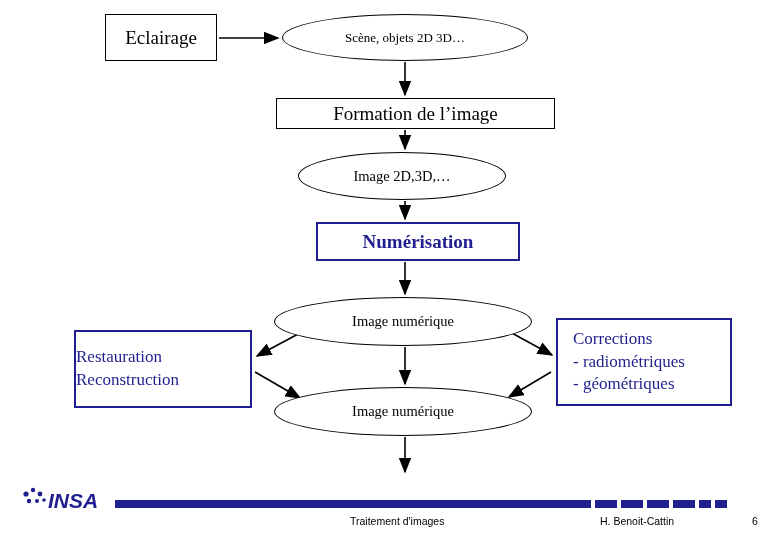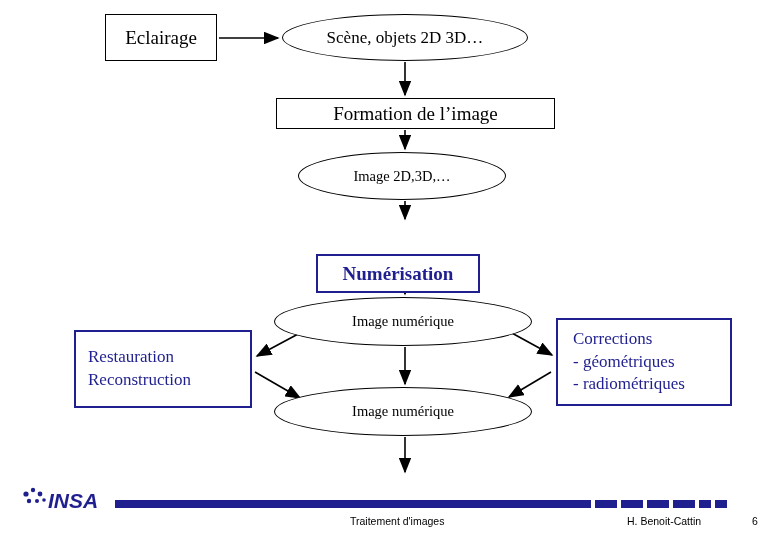--- a/index.html
+++ b/index.html
@@ -45,50 +45,49 @@
     background: #ffffff;
   }
 
   
   #node-eclairage {
     left: 95px; top: 14px; width: 112px; height: 47px;
     font-size: 19px;
   }
   #node-scene {
     left: 272px; top: 14px; width: 246px; height: 47px;
-    font-size: 17px;
+    font-size: 13px;
   }
   #node-formation {
     left: 266px; top: 98px; width: 279px; height: 31px;
     font-size: 19px;
   }
   #node-image23d {
     left: 288px; top: 152px; width: 208px; height: 48px;
     font-size: 14.5px;
   }
   #node-numerisation {
-    left: 306px; top: 222px; width: 164px; height: 39px;
+    left: 306px; top: 222px; width: 204px; height: 39px;
     font-size: 19px;
     font-weight: bold;
-    margin-top: 32px;
   }
   #node-imagenum1 {
     left: 264px; top: 297px; width: 258px; height: 49px;
     font-size: 14.5px;
   }
   #node-imagenum2 {
     left: 264px; top: 387px; width: 258px; height: 49px;
     font-size: 14.5px;
   }
   #node-restauration {
     left: 64px; top: 330px; width: 178px; height: 78px;
     font-size: 17px;
     justify-content: flex-start;
     text-align: left;
-    padding-left: 12px;
+    padding-left: 0;
     line-height: 1.35;
   }
   #node-corrections {
     left: 546px; top: 318px; width: 176px; height: 88px;
     font-size: 17px;
     justify-content: flex-start;
     text-align: left;
     padding-left: 15px;
     line-height: 1.35;
   }
@@ -142,21 +141,21 @@
 
   .footer-text {
     position: absolute;
     font-family: "Liberation Sans", sans-serif;
     font-size: 10.5px;
     color: #000000;
     white-space: nowrap;
   }
   #footer-dept { left: 44px; top: 515px; }
   #footer-center { left: 340px; top: 515px; }
-  #footer-author { left: 590px; top: 515px; margin-left: 27px; }
+  #footer-author { left: 590px; top: 515px; }
   #footer-page { left: 742px; top: 515px; }
 </style>
 </head>
 <body>
 
 <div class="slide">
 
   <svg id="arrows" viewBox="0 0 780 540">
     <defs>
       <marker id="ah" markerWidth="10" markerHeight="8" refX="9" refY="4" orient="auto" markerUnits="strokeWidth">
@@ -218,22 +217,22 @@
   <div class="node rect-navy" id="node-restauration">
     <div>
       <span class="multiline">Restauration</span>
       <span class="multiline">Reconstruction</span>
     </div>
   </div>
 
   <div class="node rect-navy" id="node-corrections">
     <div>
       <span class="multiline">Corrections</span>
+      <span class="multiline">- radiométriques</span>
       <span class="multiline">- géométriques</span>
-      <span class="multiline">- radiométriques</span>
     </div>
   </div>
 
   <svg class="logo" viewBox="0 0 96 34">
     <circle cx="6" cy="10" r="2.6" fill="#1f1f8f"></circle>
     <circle cx="13" cy="6" r="2.2" fill="#1f1f8f"></circle>
     <circle cx="20" cy="10" r="2.4" fill="#1f1f8f"></circle>
     <circle cx="9" cy="17" r="2.2" fill="#1f1f8f"></circle>
     <circle cx="17" cy="17" r="2" fill="#1f1f8f"></circle>
     <circle cx="24" cy="16" r="1.8" fill="#1f1f8f"></circle>

